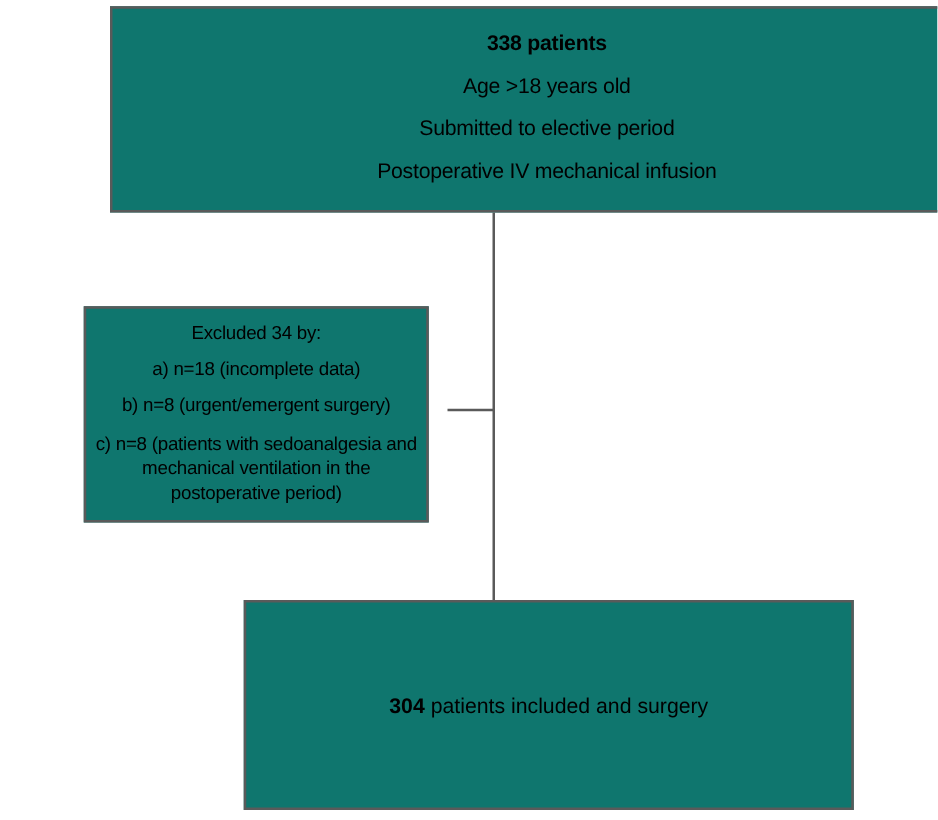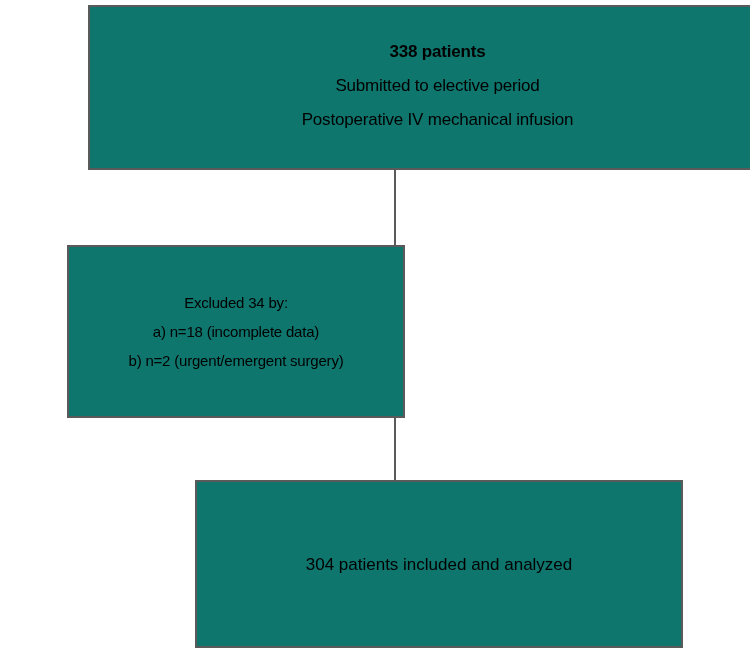--- a/index.html
+++ b/index.html
@@ -39,21 +39,21 @@
     left: 43px;
     top: 5px;
     width: 699px;
     height: 165px;
     padding: 6px 10px 10px 10px;
   }
 
   #box-excluded {
     left: 22px;
     top: 245px;
-    width: 338px;
+    width: 276px;
     height: 173px;
     padding: 6px 6px;
   }
 
   #box-included {
     left: 150px;
     top: 480px;
     width: 488px;
     height: 168px;
     padding: 10px;
@@ -89,21 +89,21 @@
     line-height: 1.28;
     max-width: 322px;
   }
 
   #box-included .result-line {
     font-size: 17px;
     line-height: 1.0;
     white-space: nowrap;
   }
   #box-included .result-count {
-    font-weight: normal;
+    font-weight: bold;
   }
 
   
   .connector {
     position: absolute;
     background: #5a5a5a;
   }
   
   #connector-trunk {
     left: 394px;
@@ -122,27 +122,29 @@
 </head>
 <body>
 
 <div id="flowchart">
 
   <div class="connector" id="connector-trunk"></div>
   <div class="connector" id="connector-excluded-branch"></div>
 
   <div class="node-box" id="box-enrollment">
     <span class="line bold">338 patients</span>
+    <span class="line">Age &gt;18 years old</span>
     <span class="line">Submitted to elective period</span>
     <span class="line">Postoperative IV mechanical infusion</span>
   </div>
 
   <div class="node-box" id="box-excluded">
     <span class="line">Excluded 34 by:</span>
     <span class="line">a) n=18 (incomplete data)</span>
-    <span class="line">b) n=2 (urgent/emergent surgery)</span>
+    <span class="line">b) n=8 (urgent/emergent surgery)</span>
+    <span class="line wrap">c) n=8 (patients with sedoanalgesia and mechanical ventilation in the postoperative period)</span>
   </div>
 
   <div class="node-box" id="box-included">
-    <span class="result-line"><span class="result-count">304</span><span> patients included and analyzed</span></span>
+    <span class="result-line"><span class="result-count">304</span><span> patients included and surgery</span></span>
   </div>
 
 </div>
 
 </body></html>

